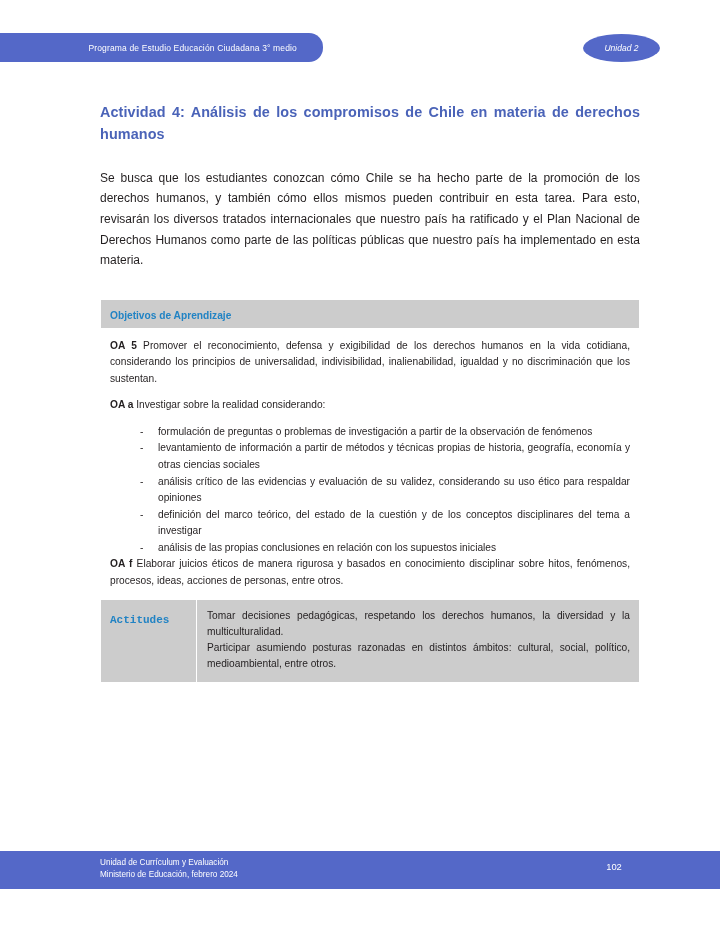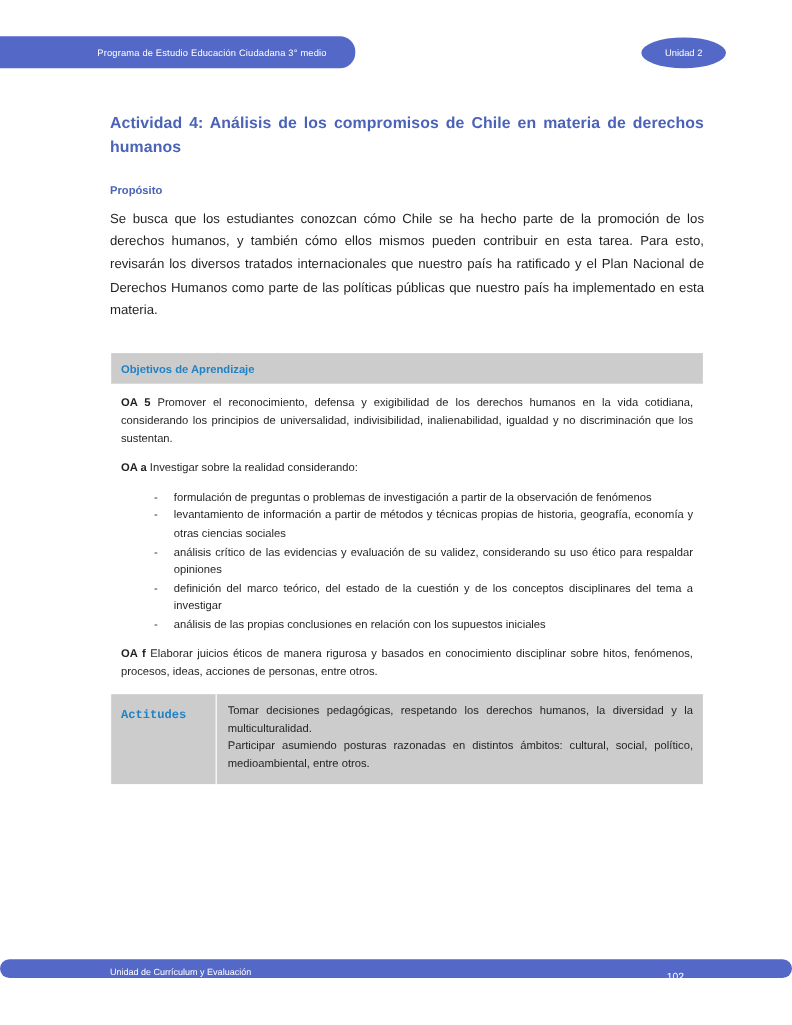--- a/index.html
+++ b/index.html
@@ -50,20 +50,21 @@
     position: absolute;
     left: 583px;
     top: 1px;
     width: 77px;
     height: 28px;
     background: #5468c8;
     border-radius: 50%;
     display: flex;
     align-items: center;
     justify-content: center;
+    font-style: italic;
   }
   .unit-badge-text {
     color: #ffffff;
     font-size: 8.5px;
     white-space: nowrap;
   }
 
   
   .content {
     position: absolute;
@@ -177,23 +178,22 @@
     margin: 0;
     color: #231f20;
   }
 
   
   .page-footer {
     position: absolute;
     left: 0;
     bottom: 43px;
     width: 100%;
-    height: 17px;
+    height: 38px;
     background: #5468c8;
-    border-radius: 15px;
   }
   .footer-left {
     position: absolute;
     left: 100px;
     top: 6px;
     color: #ffffff;
     font-size: 8.2px;
     line-height: 1.45;
   }
   .footer-page-number {
@@ -215,21 +215,20 @@
   </div>
   <div class="unit-badge">
     <span class="unit-badge-text">Unidad 2</span>
   </div>
 </div>
 
 <div class="content">
 
   <h1 class="activity-title">Actividad 4: Análisis de los compromisos de Chile en materia de derechos humanos</h1>
 
-  <h2 class="section-label">Propósito</h2>
   <p class="body-paragraph">Se busca que los estudiantes conozcan cómo Chile se ha hecho parte de la promoción de los derechos humanos, y también cómo ellos mismos pueden contribuir en esta tarea. Para esto, revisarán los diversos tratados internacionales que nuestro país ha ratificado y el Plan Nacional de Derechos Humanos como parte de las políticas públicas que nuestro país ha implementado en esta materia.</p>
 
   <table class="oa-table">
     <tbody>
       <tr class="oa-head-row">
         <td colspan="2">
           <span class="oa-head-label">Objetivos de Aprendizaje</span>
         </td>
       </tr>
 
@@ -241,21 +240,21 @@
           <p class="oa-item"><span class="oa-code">OA a</span><span> Investigar sobre la realidad considerando:</span></p>
 
           <ul class="oa-bullets">
             <li><span class="dash">-</span><span>formulación de preguntas o problemas de investigación a partir de la observación de fenómenos</span></li>
             <li><span class="dash">-</span><span>levantamiento de información a partir de métodos y técnicas propias de historia, geografía, economía y otras ciencias sociales</span></li>
             <li><span class="dash">-</span><span>análisis crítico de las evidencias y evaluación de su validez, considerando su uso ético para respaldar opiniones</span></li>
             <li><span class="dash">-</span><span>definición del marco teórico, del estado de la cuestión y de los conceptos disciplinares del tema a investigar</span></li>
             <li><span class="dash">-</span><span>análisis de las propias conclusiones en relación con los supuestos iniciales</span></li>
           </ul>
 
-          <p class="oa-item" style="margin-top:10px;"><span class="oa-code">OA f</span><span> Elaborar juicios éticos de manera rigurosa y basados en conocimiento disciplinar sobre hitos, fenómenos, procesos, ideas, acciones de personas, entre otros.</span></p>
+          <p class="oa-item" style=""><span class="oa-code">OA f</span><span> Elaborar juicios éticos de manera rigurosa y basados en conocimiento disciplinar sobre hitos, fenómenos, procesos, ideas, acciones de personas, entre otros.</span></p>
 
         </td>
       </tr>
 
       <tr class="attr-row">
         <td class="attr-label-cell">
           <span class="attr-label">Actitudes</span>
         </td>
         <td class="attr-value-cell">
           <p class="attr-value">Tomar decisiones pedagógicas, respetando los derechos humanos, la diversidad y la multiculturalidad.</p>

